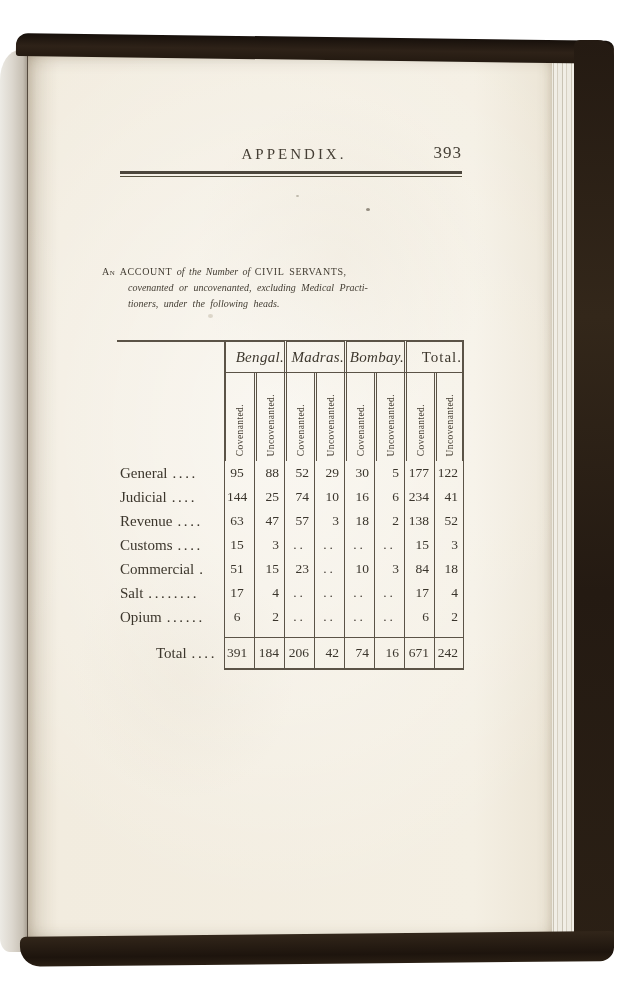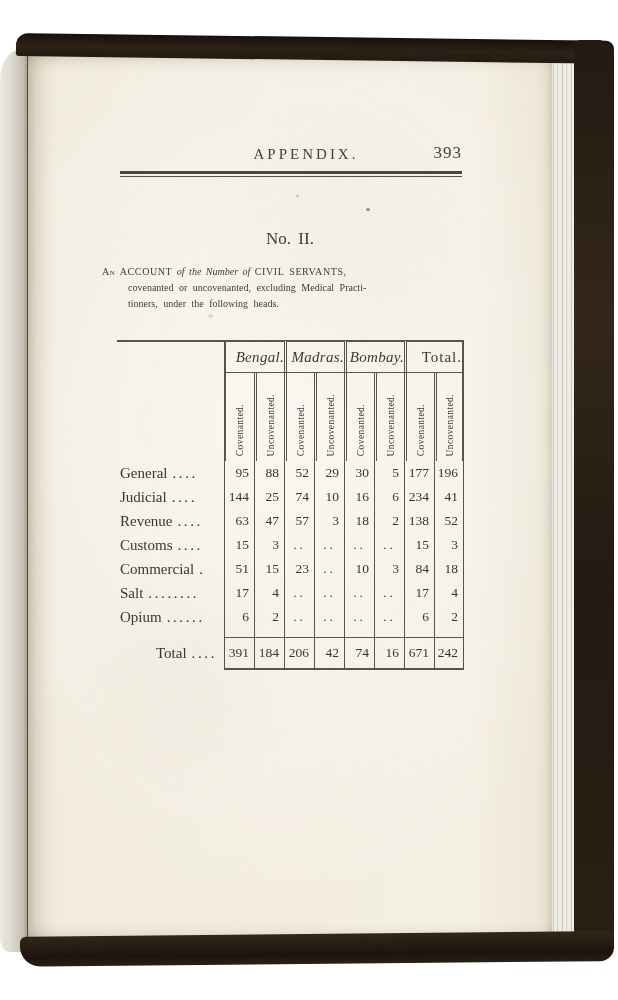--- a/index.html
+++ b/index.html
@@ -80,21 +80,21 @@
     color: #3e382f;
   }
   .speck { position: absolute; border-radius: 50%; }
   .speck-1 { left: 338px; top: 156px; width: 4px; height: 3px; background: rgba(70,60,45,0.55); }
   .speck-2 { left: 268px; top: 143px; width: 3px; height: 2px; background: rgba(90,80,60,0.35); }
   .speck-3 { left: 180px; top: 262px; width: 5px; height: 4px; background: rgba(140,125,95,0.25); }
 
   
   .running-head-row {
     position: absolute;
-    left: 16px; top: 93px;
+    left: 4px; top: 93px;
     width: 100%;
     text-align: center;
   }
   .running-head {
     display: inline-block;
     font-size: 15px;
     letter-spacing: 3px;
     color: #453f35;
   }
   .page-number {
@@ -126,21 +126,21 @@
     left: 74px; top: 212px;
     width: 378px;
     font-size: 10px;
     line-height: 1.58;
     color: #423c32;
   }
   .cap-line1 { word-spacing: 2px; white-space: nowrap; }
   .cap-sc { font-variant: small-caps; letter-spacing: 0.5px; }
   .cap-caps { letter-spacing: 0.6px; }
   .cap-it { font-style: italic; }
-  .cap-cont { padding-left: 26px; word-spacing: 3px; white-space: nowrap; }
+  .cap-cont { font-style: italic; padding-left: 26px; word-spacing: 3px; white-space: nowrap; }
 
   
   .table-wrap { position: absolute; left: 89px; top: 288px; }
   table.civil {
     border-collapse: separate;
     border-spacing: 0;
     table-layout: fixed;
     width: 347px;
     --line: #5b5347;
     color: #3a352c;
@@ -183,21 +183,21 @@
     padding: 2px 0 2px 3px;
     white-space: nowrap;
     color: #3c362c;
   }
   .leader-dots { letter-spacing: 2.6px; margin-left: 5px; }
   td.num {
     font-size: 13.5px;
     text-align: right;
     padding: 4px 5px 4px 0;
   }
-  td.num.c-first { border-left: 1.5px solid var(--line); }
+  td.num.c-first { border-left: 1.5px solid var(--line); text-align: center; }
   td.num.c-mid   { border-left: 1px solid var(--line); }
   td.num.c-last  { border-right: 1.5px solid var(--line); }
   td.num.empty { text-align: center; letter-spacing: 3px; padding-right: 0; color: #49born4238; color: #49423a; }
   tr.lastdata td.num { padding-bottom: 12px; }
   tr.lastdata td.rowlabel { padding-bottom: 10px; font-family: Liberation Serif, serif; }
   tr.totalrow td.num {
     border-top: 1px solid var(--line);
     border-bottom: 2px solid var(--line);
     padding-top: 7px;
     padding-bottom: 7px;
@@ -214,21 +214,20 @@
 
   <div class="page">
 
     <div class="running-head-row">
       <span class="running-head">APPENDIX.</span>
     </div>
     <div class="page-number">393</div>
 
     <div class="double-rule"></div>
 
-    <div class="section-no">No. II.</div>
 
     <div class="caption">
       <div class="cap-line1"><span class="cap-sc">An</span> <span class="cap-caps">ACCOUNT</span> <span class="cap-it">of the Number of</span> <span class="cap-caps">CIVIL SERVANTS,</span></div>
       <div class="cap-cont">covenanted or uncovenanted, excluding Medical Practi-</div>
       <div class="cap-cont">tioners, under the following heads.</div>
     </div>
 
     <div class="table-wrap">
       <table class="civil">
         <colgroup>
@@ -280,21 +279,21 @@
         <tbody>
             <tr>
               <td class="rowlabel"><span>General</span><span class="leader-dots">....</span></td>
               <td class="num c-first">95</td>
               <td class="num c-mid">88</td>
               <td class="num c-mid">52</td>
               <td class="num c-mid">29</td>
               <td class="num c-mid">30</td>
               <td class="num c-mid">5</td>
               <td class="num c-mid">177</td>
-              <td class="num c-mid c-last">196</td>
+              <td class="num c-mid c-last">122</td>
             </tr>
             <tr>
               <td class="rowlabel"><span>Judicial</span><span class="leader-dots">....</span></td>
               <td class="num c-first">144</td>
               <td class="num c-mid">25</td>
               <td class="num c-mid">74</td>
               <td class="num c-mid">10</td>
               <td class="num c-mid">16</td>
               <td class="num c-mid">6</td>
               <td class="num c-mid">234</td>

